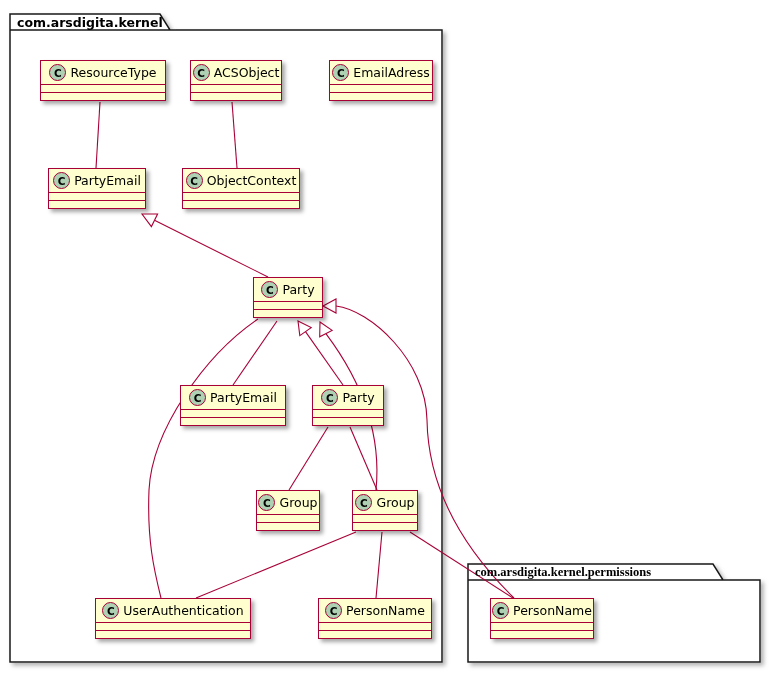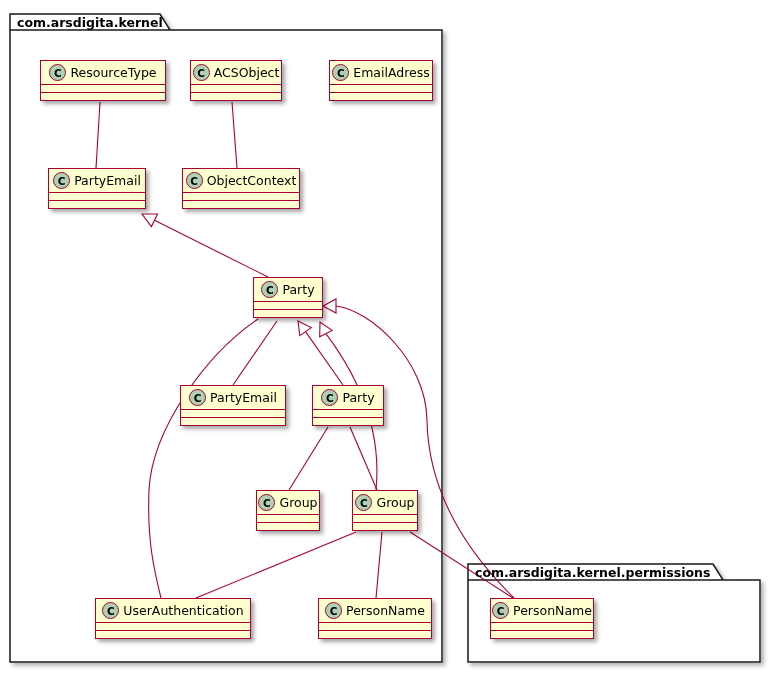--- a/index.html
+++ b/index.html
@@ -66,21 +66,21 @@
     </g>
     <g stroke="#A80036" stroke-width="1.1" fill="#ffffff">
       <polygon points="142,214 157.6,214 151.4,226.6"></polygon>
       <polygon points="298,321 311.2,327.6 299.8,335.6"></polygon>
       <polygon points="320,322 332.1,330.4 319.7,336.8"></polygon>
       <polygon points="323,306 336,299 336,313"></polygon>
     </g>
   </svg>
 
   <div class="pkg-label" style="left:17px;top:15px;">com.arsdigita.kernel</div>
-  <div class="pkg-label" style="left:475px;top:565px;">com.arsdigita.kernel.permissions</div>
+  <div class="pkg-label" style="left:475px;top:565px;font-family:Liberation Serif, serif;">com.arsdigita.kernel.permissions</div>
 
   <div class="uml-class" style="left:40px;top:60px;width:126px;">
     <div class="uml-head">
       <span class="circle-c">C</span>
       <span class="uml-name">ResourceType</span>
     </div>
     <div class="uml-sec"></div>
     <div class="uml-sec"></div>
   </div>
 

